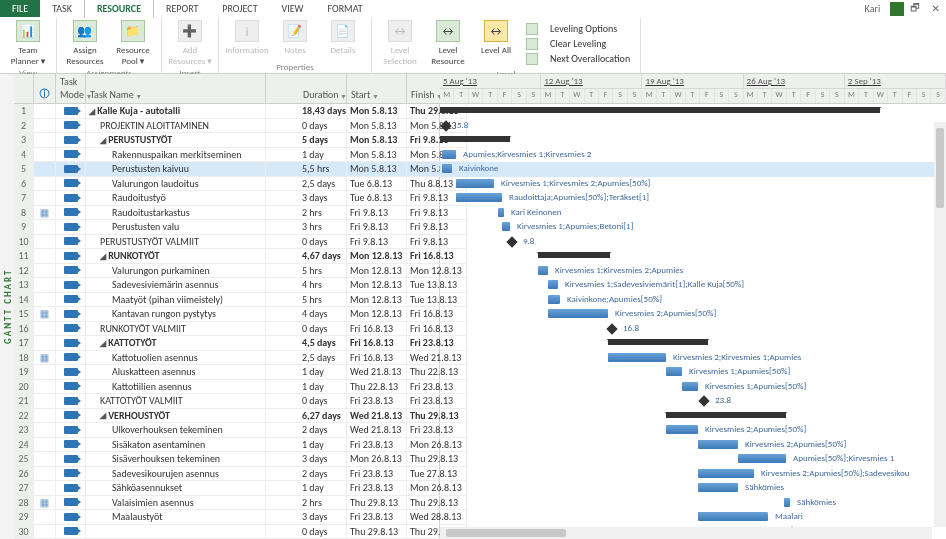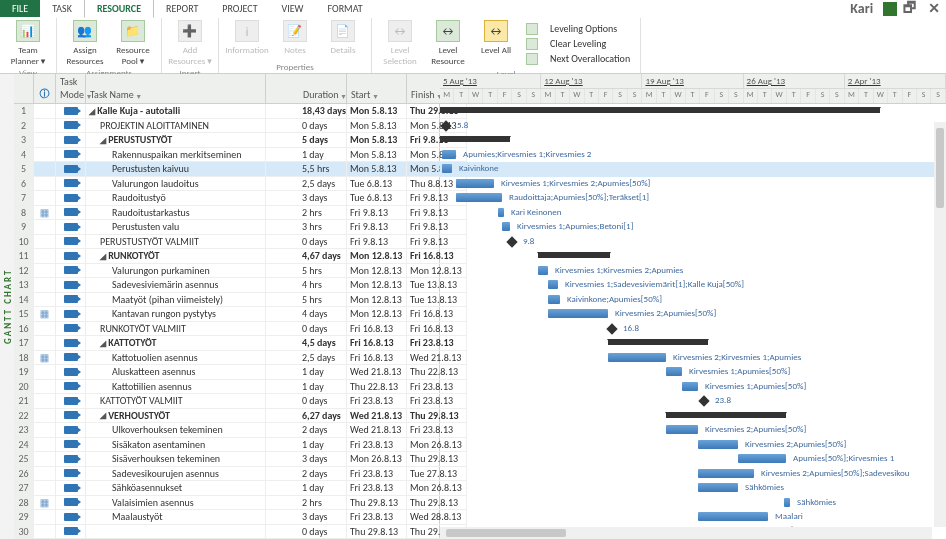--- a/index.html
+++ b/index.html
@@ -4,21 +4,21 @@
 <style>
 * { margin:0; padding:0; box-sizing:border-box; font-family:"Segoe UI",Calibri,Arial,sans-serif; }
 body { width:946px; height:539px; overflow:hidden; background:#fff; font-size:11px; color:#333; }
 
 
 .ribbon-tabs { display:flex; align-items:center; background:#fff; height:18px; border-bottom:1px solid #fff; }
 .ribbon-tabs .tab { padding:2px 12px; font-size:10px; cursor:pointer; color:#444; }
 .ribbon-tabs .tab.file { background:#217346; color:#fff; }
 .ribbon-tabs .tab.active { border:1px solid #c0c0c0; border-bottom:1px solid #fff; color:#217346;font-weight:bold; }
 .ribbon-tabs .spacer { flex:1; }
-.ribbon-tabs .win { font-size:14px; padding:0 6px; color:#666; cursor:pointer;font-weight:bold; }
+.ribbon-tabs .win { font-size:10px; padding:0 6px; color:#666; cursor:pointer; }
 .user-badge { width:14px; height:14px; background:#31752f; display:inline-block; margin-left:4px; }
 
 
 .ribbon { display:flex; background:#fff; height:56px; border-bottom:1px solid #cfcfcf; }
 .rgroup { display:flex; flex-direction:column; padding:2px 6px 1px 6px; border-right:1px solid #e0e0e0; }
 .rgroup .icons { display:flex; gap:4px; flex:1; }
 .rgroup .label { font-size:9px; color:#888; text-align:center; margin-top:1px; }
 .ricon { display:flex; flex-direction:column; align-items:center; justify-content:flex-start; width:44px; font-size:9px; text-align:center; color:#444; cursor:pointer; gap:2px; }
 .ricon .glyph { width:24px; height:22px; background:#dbe9d8; border:1px solid #a8c99f; display:flex; align-items:center; justify-content:center; font-size:12px; }
 .ricon.disabled { color:#bbb; }
@@ -536,21 +536,21 @@
         </div>
     </div>
   </div>
   <div class="right">
     <div class="timescale">
       <div class="ts-top" id="ts-top">
           <div>5 Aug '13</div>
           <div>12 Aug '13</div>
           <div>19 Aug '13</div>
           <div>26 Aug '13</div>
-          <div>2 Apr '13</div>
+          <div>2 Sep '13</div>
         </div>
       <div class="ts-bot" id="ts-bot">
           <div>M</div>
           <div>T</div>
           <div>W</div>
           <div>T</div>
           <div>F</div>
           <div>S</div>
           <div>S</div>
           <div>M</div>

